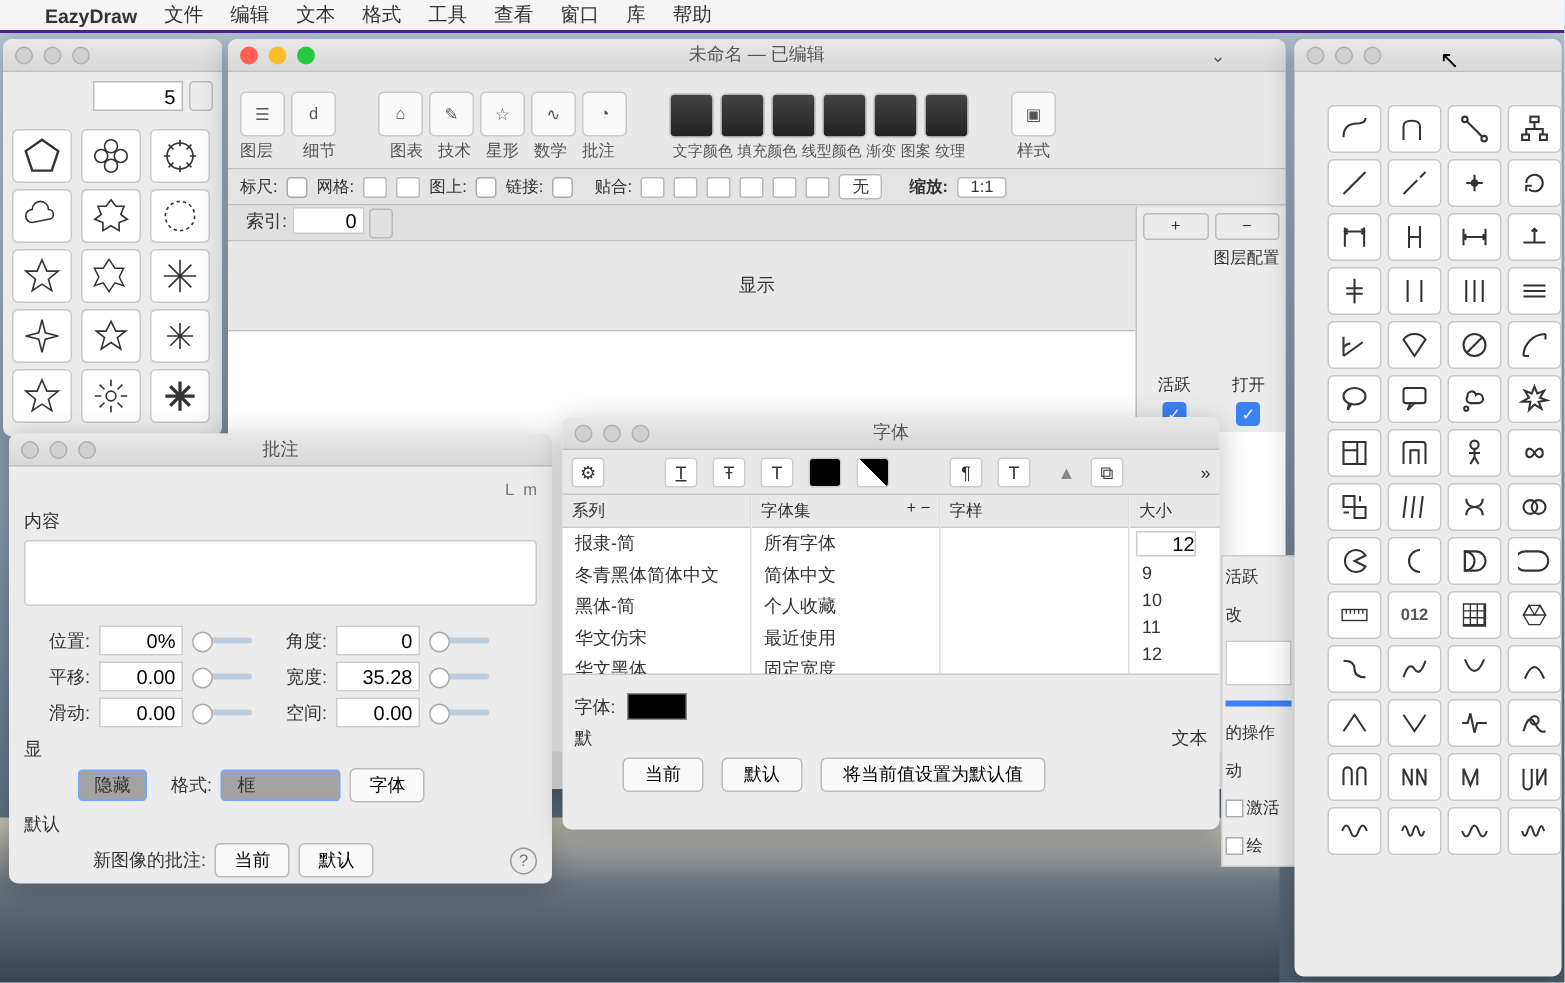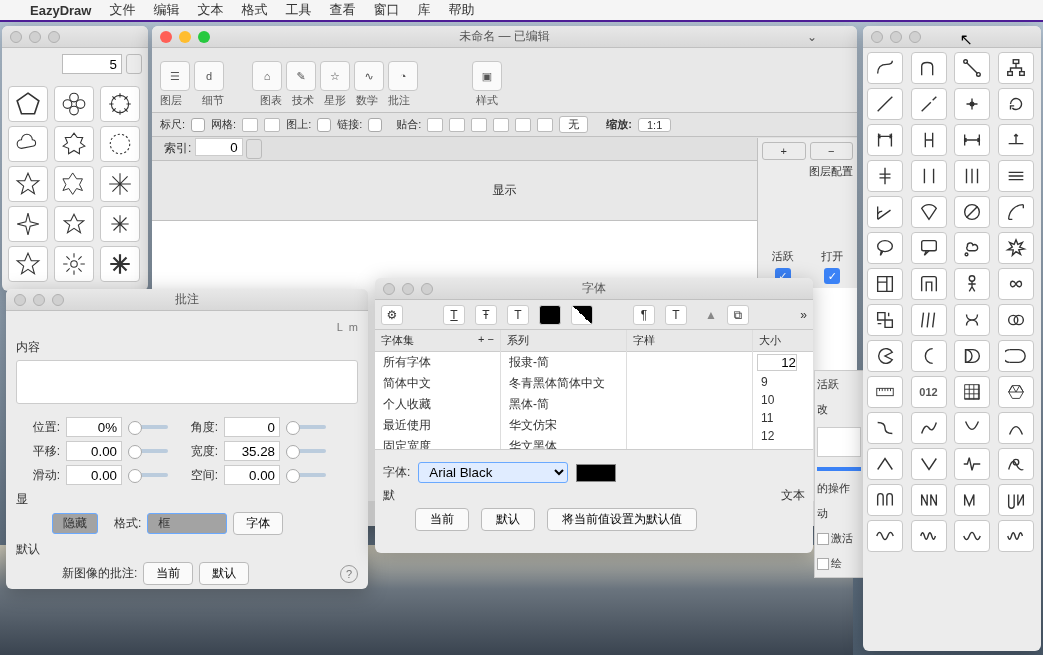--- a/index.html
+++ b/index.html
@@ -49,21 +49,21 @@
 
 #shapes-win { top: 26px; left: 2px; width: 146px; height: 265px; }
 .shape-grid { display: grid; grid-template-columns: repeat(3,1fr); gap: 4px; padding: 6px; }
 .shape-cell { width: 40px; height: 36px; background: #fff; border: 1px solid #c8c8c8; border-radius: 4px; display: flex; align-items: center; justify-content: center; }
 .shape-cell svg { width: 26px; height: 26px; }
 .num-input { width: 60px; height: 20px; border: 1px solid #bbb; text-align: right; padding-right: 4px; }
 .stepper { width: 16px; height: 20px; border: 1px solid #bbb; border-radius: 3px; }
 
 
 #tools-win { top: 26px; right: 2px; width: 178px; height: 625px; }
-.tools-grid { display: grid; grid-template-columns: repeat(4,1fr); gap: 4px; padding: 4px; }
+.tools-grid { display: grid; grid-template-columns: repeat(4,1fr); gap: 4px; padding: 22px; }
 .tool-cell { width: 36px; height: 32px; background: #fff; border: 1px solid #c8c8c8; border-radius: 4px; display: flex; align-items: center; justify-content: center; color: #555; }
 .tool-cell svg { width: 22px; height: 22px; }
 
 
 #annot-win { top: 289px; left: 6px; width: 362px; height: 300px; }
 .annot-body { padding: 10px; }
 .annot-body .sec-title { font-size: 12px; margin: 6px 0 4px; }
 .annot-body textarea { width: 100%; height: 44px; border: 1px solid #ccc; border-radius: 3px; background: #fff; resize: none; }
 .annot-body .toprow { display: flex; justify-content: flex-end; gap: 6px; margin-bottom: 2px; font-size: 11px; color: #777; }
 .annot-body .row { display: flex; align-items: center; gap: 6px; margin: 4px 0; }
@@ -252,20 +252,38 @@
     </div>
         <div style="display:flex;gap:10px;">
           <span>图表</span>
           <span>技术</span>
           <span>星形</span>
           <span>数学</span>
           <span>批注</span>
         </div>
       </div>
     <div class="tb-sep"></div>
+    <div class="tb-group">
+        <div class="tb-icons">
+      <div class="tb-icon dark"></div>
+      <div class="tb-icon dark"></div>
+      <div class="tb-icon dark"></div>
+      <div class="tb-icon dark"></div>
+      <div class="tb-icon dark"></div>
+      <div class="tb-icon dark"></div>
+    </div>
+        <div style="display:flex;gap:3px;font-size:10px;">
+          <span>文字颜色</span>
+          <span>填充颜色</span>
+          <span>线型颜色</span>
+          <span>渐变</span>
+          <span>图案</span>
+          <span>纹理</span>
+        </div>
+      </div>
     <div class="tb-sep"></div>
     <div class="tb-group">
         <div class="tb-icons">
           <div class="tb-icon">▣</div>
         </div>
         <span>样式</span>
       </div>
   </div>
 
   <div class="rulerbar">
@@ -399,42 +417,42 @@
     <div style="width:20px;"></div>
     <div class="ft-btn">¶</div>
     <div class="ft-btn">T</div>
     <span style="margin-left:8px;color:#888;">▲</span>
     <div class="ft-btn">⧉</div>
     <span style="margin-left:auto;">»</span>
   </div>
   <div class="font-cols">
     <div class="font-col">
       <div class="col-hdr">
+          <span>系列</span>
+        </div>
+      <ul>
+        <li>报隶-简</li>
+        <li>冬青黑体简体中文</li>
+        <li>黑体-简</li>
+        <li>华文仿宋</li>
+        <li>华文黑体</li>
+
+      </ul>
+    </div>
+    <div class="font-col">
+      <div class="col-hdr">
           <span>字体集</span>
           <span><span>+</span> <span>−</span></span>
         </div>
       <ul>
         <li>所有字体</li>
         <li>简体中文</li>
         <li>个人收藏</li>
         <li>最近使用</li>
         <li>固定宽度</li>
-
-      </ul>
-    </div>
-    <div class="font-col">
-      <div class="col-hdr">
-          <span>系列</span>
-        </div>
-      <ul>
-        <li>报隶-简</li>
-        <li>冬青黑体简体中文</li>
-        <li>黑体-简</li>
-        <li>华文仿宋</li>
-        <li>华文黑体</li>
 
       </ul>
     </div>
     <div class="font-col">
       <div class="col-hdr">
           <span>字样</span>
         </div>
     </div>
     <div class="font-col">
       <div class="col-hdr">
@@ -446,21 +464,20 @@
         <li>10</li>
         <li>11</li>
         <li>12</li>
         <li>13</li>
       </ul>
     </div>
   </div>
   <div class="font-lower">
     <div class="row">
       <span>字体:</span>
-      <select><option>Arial Black</option></select>
       <div class="swatch"></div>
     </div>
     <div class="row">
       <span>默</span>
       <span style="flex:1;"></span>
       <span>文本</span>
     </div>
     <div class="row" style="gap:12px;">
       <span style="width:20px;"></span>
       <button>当前</button>

